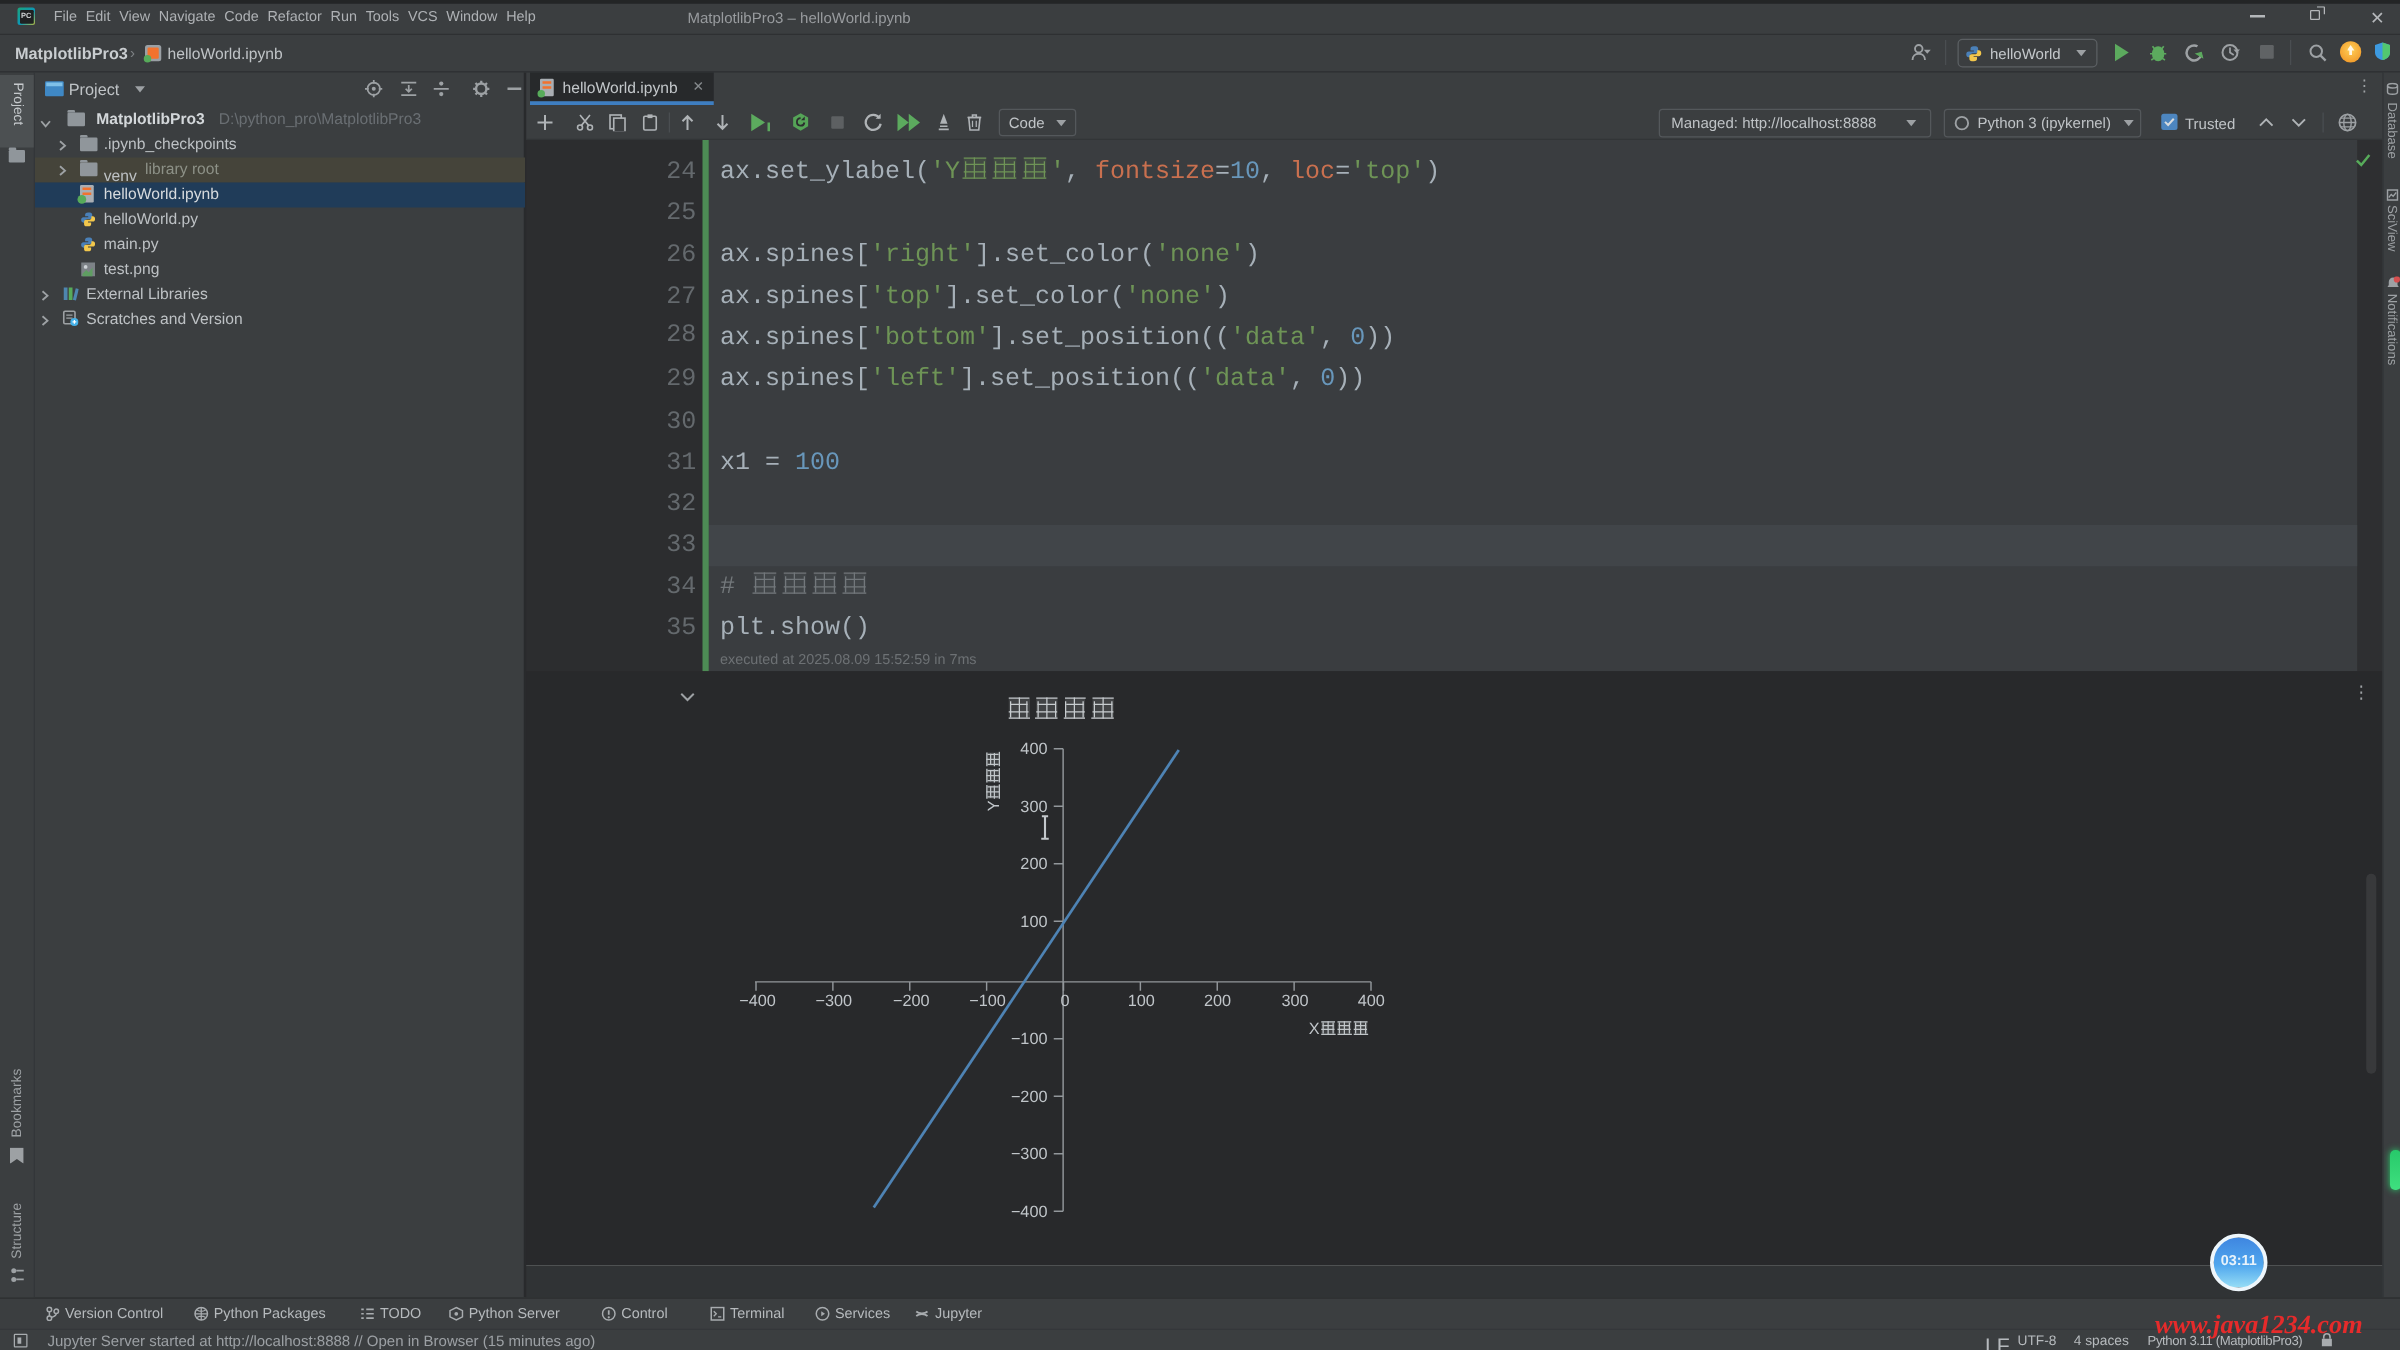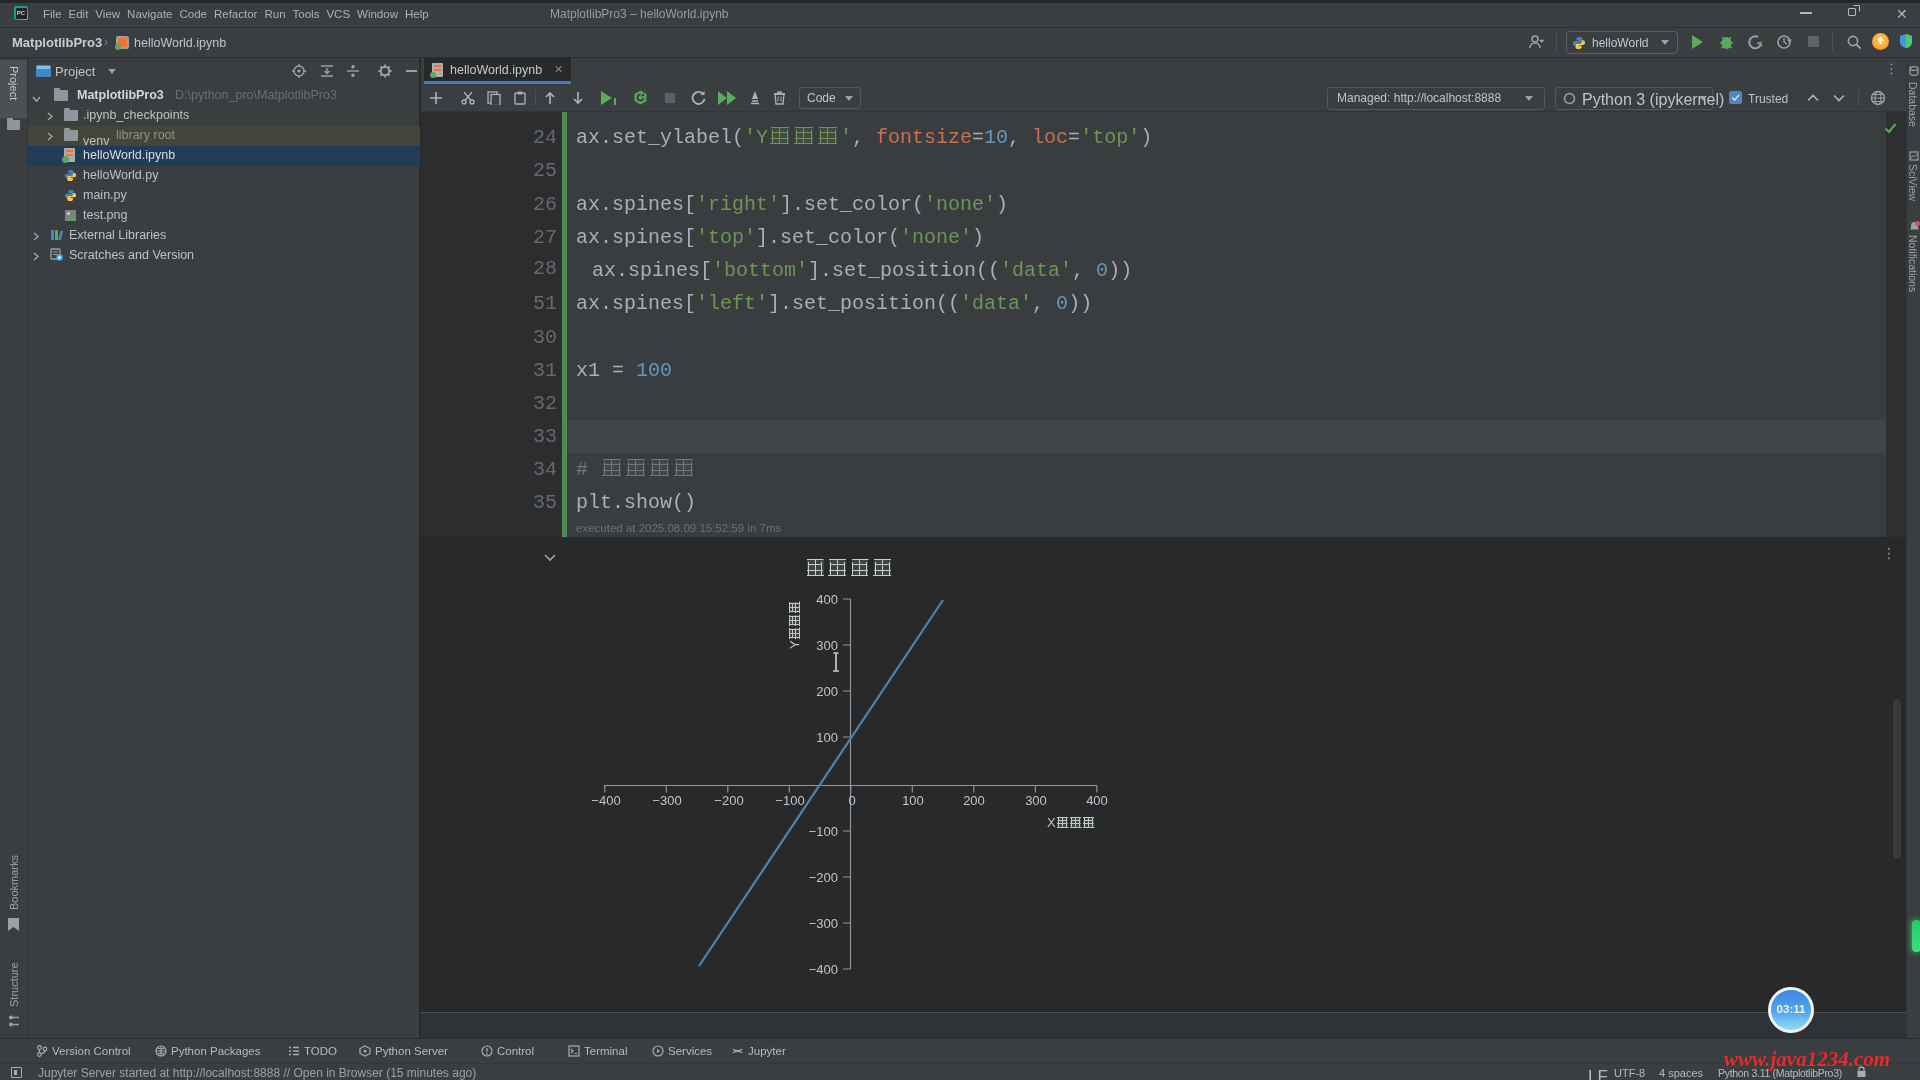--- a/index.html
+++ b/index.html
@@ -287,21 +287,21 @@
   <div class="abs" style="left:386px;top:7px;font-size:12px;color:#c0c4c7">Code</div>
   <div class="abs" style="left:424px;top:12px;width:0;height:0;border:4px solid transparent;border-top:5px solid #9da1a4"></div>
 
   <div class="abs" style="left:906px;top:3px;width:218px;height:23px;border:1px solid #54585b;border-radius:3px"></div>
   <div class="abs" style="left:916px;top:7px;font-size:12px;color:#bfc3c6">Managed: http://localhost:8888</div>
   <div class="abs" style="left:1104px;top:12px;width:0;height:0;border:4px solid transparent;border-top:5px solid #9da1a4"></div>
   <div class="abs" style="left:1134px;top:3px;width:158px;height:23px;border:1px solid #54585b;border-radius:3px"></div>
   <svg class="abs" style="left:1142px;top:8px" width="13" height="13">
         <circle cx="6.5" cy="6.5" r="5" fill="none" stroke="#9da1a4" stroke-width="1.5"></circle>
       </svg>
-  <div class="abs" style="left:1161px;top:7px;font-size:16px;color:#bfc3c6">Python 3 (ipykernel)</div>
+  <div class="abs" style="left:1161px;top:7px;font-size:12px;color:#bfc3c6">Python 3 (ipykernel)</div>
   <div class="abs" style="left:1278px;top:12px;width:0;height:0;border:4px solid transparent;border-top:5px solid #9da1a4"></div>
   <div class="abs" style="left:1308px;top:7px;width:13px;height:13px;background:#4d86c0;border-radius:2px"><svg width="13" height="13">
           <path d="M3 6.5l2.5 2.5L10 4" fill="none" stroke="#d7dbde" stroke-width="1.6"></path>
         </svg></div>
   <div class="abs" style="left:1327px;top:8px;font-size:12px;color:#bfc3c6">Trusted</div>
   <svg class="abs" style="left:1386px;top:9px" width="12" height="10">
         <path d="M1 7.5L6 2.5l5 5" fill="none" stroke="#afb3b6" stroke-width="1.6"></path>
       </svg>
   <svg class="abs" style="left:1412px;top:9px" width="12" height="10">
         <path d="M1 2.5l5 5 5-5" fill="none" stroke="#afb3b6" stroke-width="1.6"></path>
@@ -325,33 +325,33 @@
       <path d="M1.5 6.5l3.5 3.5L11.5 2" fill="none" stroke="#57ab5a" stroke-width="2"></path>
     </svg>
 
  <div class="abs" id="code" style="left:0;top:0;width:1485px;height:478px;font-family:'Liberation Mono',monospace;font-size:20px;line-height:33px;white-space:pre">
   <div class="abs" id="lnums" style="left:0;top:0;width:136px;text-align:right;color:#64696d">
    <div class="abs" style="right:0;top:63px">24</div>
    <div class="abs" style="right:0;top:96px">25</div>
    <div class="abs" style="right:0;top:130px">26</div>
    <div class="abs" style="right:0;top:163px">27</div>
    <div class="abs" style="right:0;top:194px">28</div>
-   <div class="abs" style="right:0;top:229px">51</div>
+   <div class="abs" style="right:0;top:229px">29</div>
    <div class="abs" style="right:0;top:263px">30</div>
    <div class="abs" style="right:0;top:296px">31</div>
    <div class="abs" style="right:0;top:329px">32</div>
    <div class="abs" style="right:0;top:362px">33</div>
    <div class="abs" style="right:0;top:395px">34</div>
    <div class="abs" style="right:0;top:428px">35</div>
   </div>
   <div class="abs" style="left:155px;top:0;color:#a6b0b8">
    <div class="abs" style="left:0;top:63px">ax.set_ylabel(<span style="color:#6e9456">'Y<span class="cjk mcjk" style="color:#6e9456"></span><span class="cjk mcjk" style="color:#6e9456"></span><span class="cjk mcjk" style="color:#6e9456"></span>'</span>, <span style="color:#c9704f">fontsize</span>=<span style="color:#6897bb">10</span>, <span style="color:#c9704f">loc</span>=<span style="color:#6e9456">'top'</span>)</div>
    <div class="abs" style="left:0;top:130px">ax.spines[<span style="color:#6e9456">'right'</span>].set_color(<span style="color:#6e9456">'none'</span>)</div>
    <div class="abs" style="left:0;top:163px">ax.spines[<span style="color:#6e9456">'top'</span>].set_color(<span style="color:#6e9456">'none'</span>)</div>
-   <div class="abs" style="left:16px;top:196px">ax.spines[<span style="color:#6e9456">'bottom'</span>].set_position((<span style="color:#6e9456">'data'</span>, <span style="color:#6897bb">0</span>))</div>
+   <div class="abs" style="left:0;top:196px">ax.spines[<span style="color:#6e9456">'bottom'</span>].set_position((<span style="color:#6e9456">'data'</span>, <span style="color:#6897bb">0</span>))</div>
    <div class="abs" style="left:0;top:229px">ax.spines[<span style="color:#6e9456">'left'</span>].set_position((<span style="color:#6e9456">'data'</span>, <span style="color:#6897bb">0</span>))</div>
    <div class="abs" style="left:0;top:296px">x1 = <span style="color:#6897bb">100</span></div>
    <div class="abs" style="left:0;top:395px;color:#73787b"># <span class="cjk mcjk" style="color:#73787b"></span><span class="cjk mcjk" style="color:#73787b"></span><span class="cjk mcjk" style="color:#73787b"></span><span class="cjk mcjk" style="color:#73787b"></span></div>
    <div class="abs" style="left:0;top:428px">plt.show()</div>
   </div>
   <div class="abs" style="left:155px;top:463px;font-family:'Liberation Sans',sans-serif;font-size:11.5px;color:#6d7174;line-height:14px">executed at 2025.08.09 15:52:59 in 7ms</div>
  </div>
 
  <div class="abs" id="output" style="left:0;top:479px;width:1485px;height:475px;background:#28292b">
   <svg class="abs" style="left:122px;top:16px" width="14" height="10">

